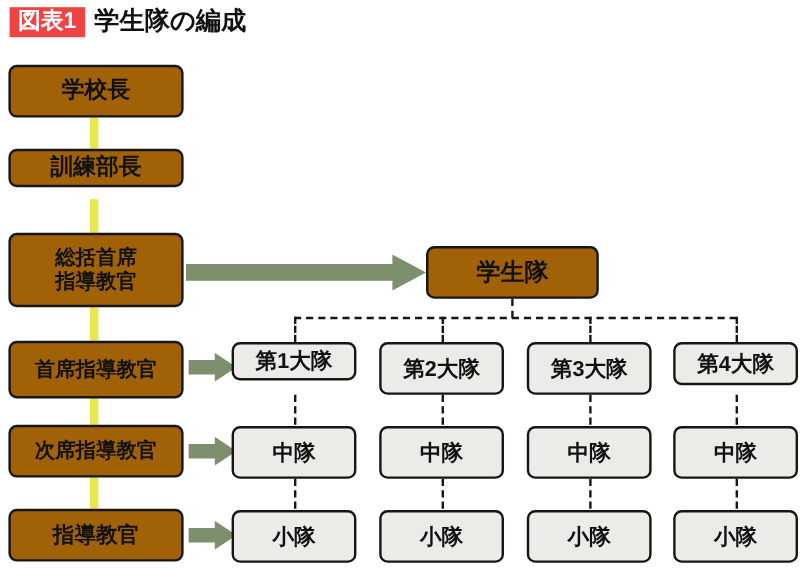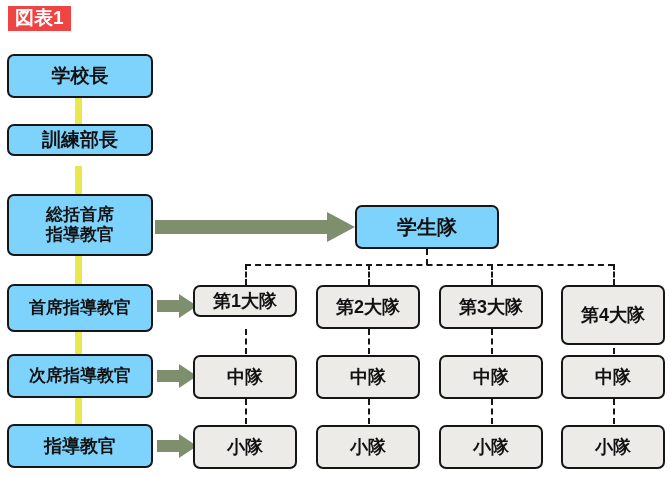--- a/index.html
+++ b/index.html
@@ -39,21 +39,21 @@
     border: 2px solid #161616;
     border-radius: 7px;
     display: flex;
     align-items: center;
     justify-content: center;
     text-align: center;
     font-weight: bold;
     color: #111111;
     z-index: 3;
   }
-  .node.white { background: #7dd3fc; }
+  .node.white { background: #a16207; }
   .node.gray  { background: #ecebe8; }
   .node .label { line-height: 1.15; white-space: pre-line; }
 
   
   .vline-yellow {
     position: absolute;
     background: #e9e84f;
     z-index: 1;
   }
   .arrow-green {
@@ -97,20 +97,21 @@
     font-size: 16px; font-weight: bold; color: #111111; line-height: 1;
   }
 </style>
 </head>
 <body>
 
 <div id="root">
 
   <div class="title-row">
     <span class="title-badge">図表1</span>
+    <span class="title-text">学生隊の編成</span>
   </div>
 
 
   <div class="vline-yellow" style="left:75px; top:96px; width:7px; height:28px;"></div>
   <div class="vline-yellow" style="left:75px; top:166px; width:7px; height:28px;"></div>
   <div class="vline-yellow" style="left:75px; top:254px; width:7px; height:30px;"></div>
   <div class="vline-yellow" style="left:75px; top:326px; width:7px; height:28px;"></div>
   <div class="vline-yellow" style="left:75px; top:396px; width:7px; height:28px;"></div>
 
   <div class="node white" style="left:7px; top:54px; width:146px; height:44px; font-size:19px;">
@@ -175,21 +176,21 @@
 
   <div class="node gray" style="left:193px; top:285px; width:104px; height:32px; font-size:18px;">
     <span class="label">第1大隊</span>
   </div>
   <div class="node gray" style="left:316px; top:285px; width:104px; height:44px; font-size:18px;">
     <span class="label">第2大隊</span>
   </div>
   <div class="node gray" style="left:439px; top:285px; width:104px; height:44px; font-size:18px;">
     <span class="label">第3大隊</span>
   </div>
-  <div class="node gray" style="left:561px; top:285px; width:104px; height:60px; font-size:18px;">
+  <div class="node gray" style="left:561px; top:285px; width:104px; height:36px; font-size:18px;">
     <span class="label">第4大隊</span>
   </div>
 
   <div class="node gray" style="left:193px; top:355px; width:104px; height:44px; font-size:18px;">
     <span class="label">中隊</span>
   </div>
   <div class="node gray" style="left:316px; top:355px; width:104px; height:44px; font-size:18px;">
     <span class="label">中隊</span>
   </div>
   <div class="node gray" style="left:439px; top:355px; width:104px; height:44px; font-size:18px;">

